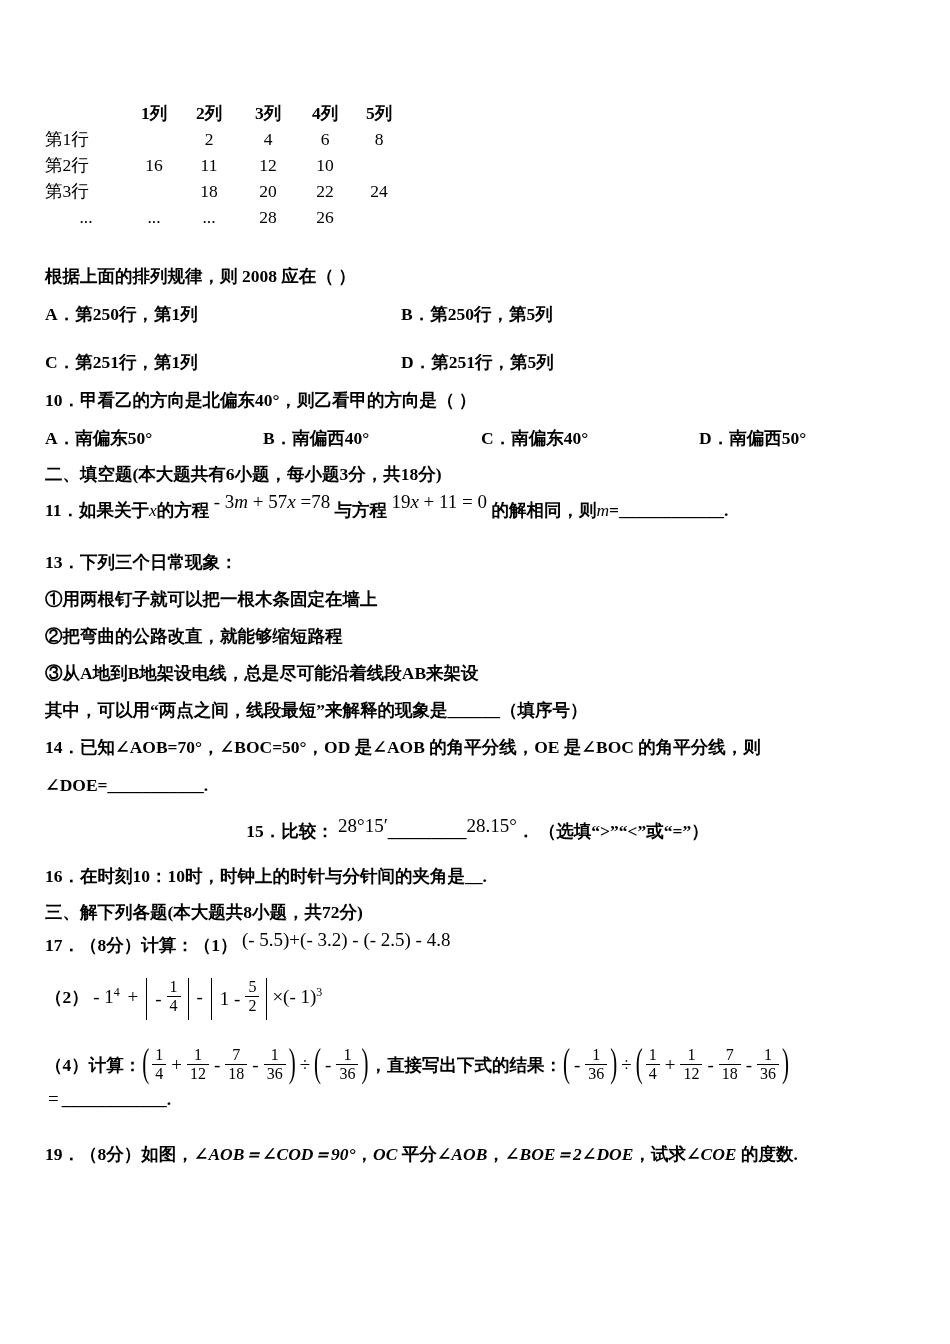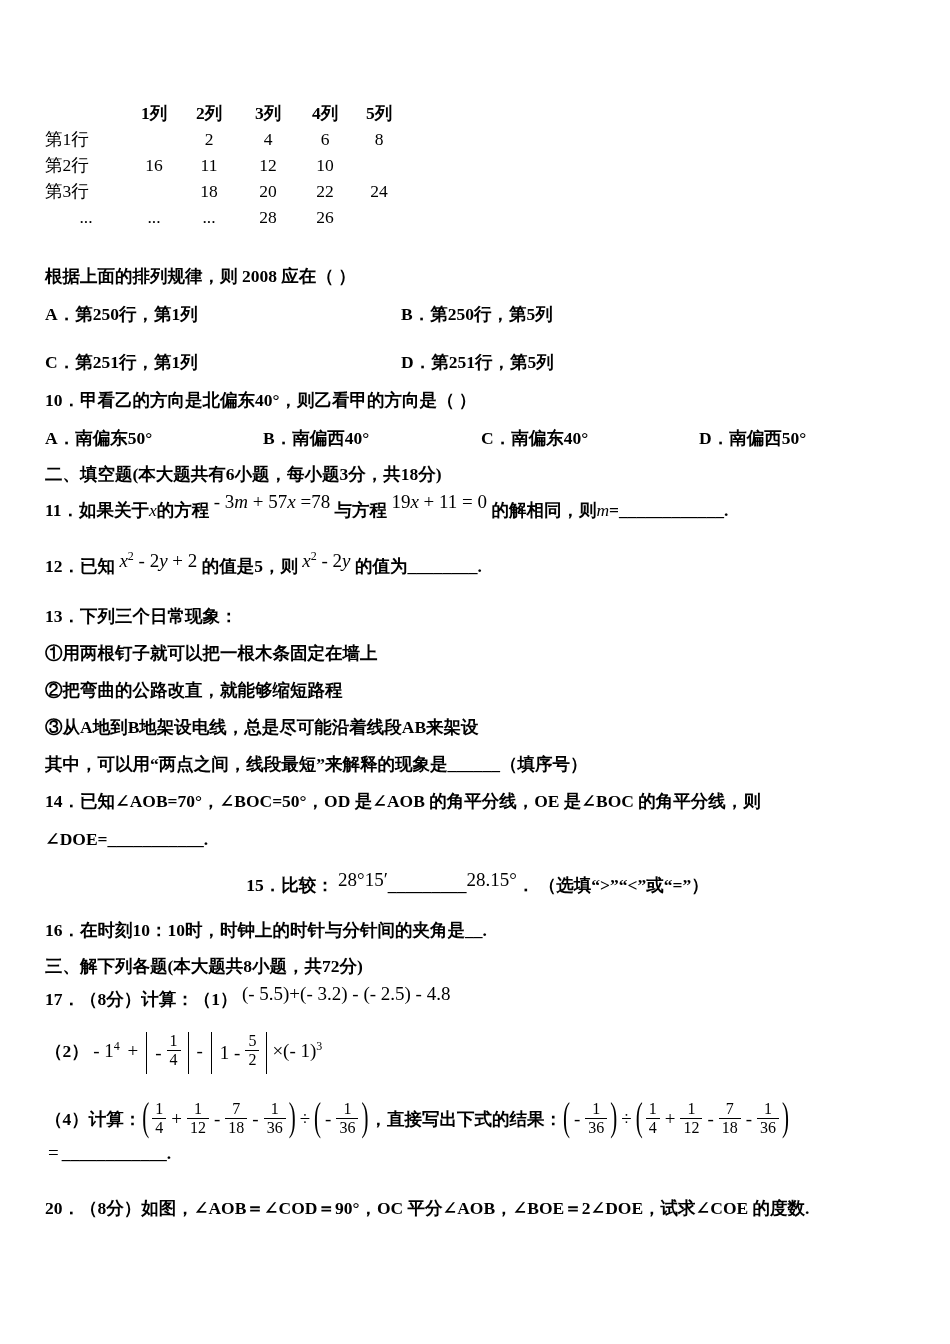--- a/index.html
+++ b/index.html
@@ -30,21 +30,21 @@
   .line { margin: 0 0 13px 0; line-height: 25px; }
   .opt2 { display: grid; grid-template-columns: 356px auto; row-gap: 24px; margin: 0 0 14px 0; }
   .opt4 { display: flex; margin: 0 0 12px 0; gap: 40px; }
   .opt4 > div { width: 178px; }
   .opt4 > div:last-child { width: auto; text-align: center; }
   .sec-title { margin-bottom: 7px; }
 
   
   .math { font-weight: 400; }
   .it   { font-style: italic; }
-  .bi   { }
+  .bi   { font-style: italic; }
   .raised { position: relative; top: -8px; display: inline-block; }
   .raised-sm { position: relative; top: -5px; display: inline-block; }
   .eqm { font-size: 19px; }
   sup { font-size: 12px; line-height: 0; }
   .tok { margin: 0 3px; font-weight: 400; }
   .frac {
     display: inline-flex; flex-direction: column; align-items: center;
     vertical-align: middle; line-height: 1.15; font-size: 16px;
     margin: 0 2px; font-weight: 400; position: relative; top: -2px;
   }
@@ -131,27 +131,20 @@
   <p class="line sec-title">二、填空题(本大题共有6小题，每小题3分，共18分)</p>
 
   <p class="line q11">
     <span>11．如果关于</span><span class="math it">x</span><span>的方程</span>
     <span class="math eqm raised"><span>- 3</span><span class="it">m</span><span> + 57</span><span class="it">x</span><span> =78</span></span>
     <span>与方程</span>
     <span class="math eqm raised"><span>19</span><span class="it">x</span><span> + 11 = 0</span></span>
     <span>的解相同，则</span><span class="math it">m</span><span>=</span><span>____________</span><span>.</span>
   </p>
 
-  <p class="line q12">
-    <span>12．已知</span>
-    <span class="math eqm raised-sm"><span class="it">x</span><sup>2</sup><span> - 2</span><span class="it">y</span><span> + 2</span></span>
-    <span>的值是5，则</span>
-    <span class="math eqm raised-sm"><span class="it">x</span><sup>2</sup><span> - 2</span><span class="it">y</span></span>
-    <span>的值为</span><span>________</span><span>.</span>
-  </p>
 
   <p class="line q13l">13．下列三个日常现象：</p>
   <p class="line q13l">①用两根钉子就可以把一根木条固定在墙上</p>
   <p class="line q13l">②把弯曲的公路改直，就能够缩短路程</p>
   <p class="line q13l">③从A地到B地架设电线，总是尽可能沿着线段AB来架设</p>
   <p class="line q13l">其中，可以用“两点之间，线段最短”来解释的现象是______（填序号）</p>
 
   <p class="line">14．已知∠AOB=70°，∠BOC=50°，OD 是∠AOB 的角平分线，OE 是∠BOC 的角平分线，则</p>
   <p class="line q14l2">∠DOE=___________.</p>
 
@@ -218,18 +211,18 @@
         </span><span class="tok">-</span><span class="frac">
           <span class="fn">7</span>
           <span class="fd">18</span>
         </span><span class="tok">-</span><span class="frac">
           <span class="fn">1</span>
           <span class="fd">36</span>
         </span><span class="bigp">)</span><span class="tok">=</span></span><span>____________</span><span>.</span>
   </p>
 
   <p class="line">
-    <span>20．（8分）如图，</span><span class="bi">∠AOB＝∠COD＝90°</span><span>，</span><span class="bi">OC</span>
+    <span>19．（8分）如图，</span><span class="bi">∠AOB＝∠COD＝90°</span><span>，</span><span class="bi">OC</span>
     <span>平分</span><span class="bi">∠AOB</span><span>，</span><span class="bi">∠BOE＝2∠DOE</span><span>，试求</span><span class="bi">∠COE</span>
     <span>的度数.</span>
   </p>
 
 </div>
 
 </body></html>

